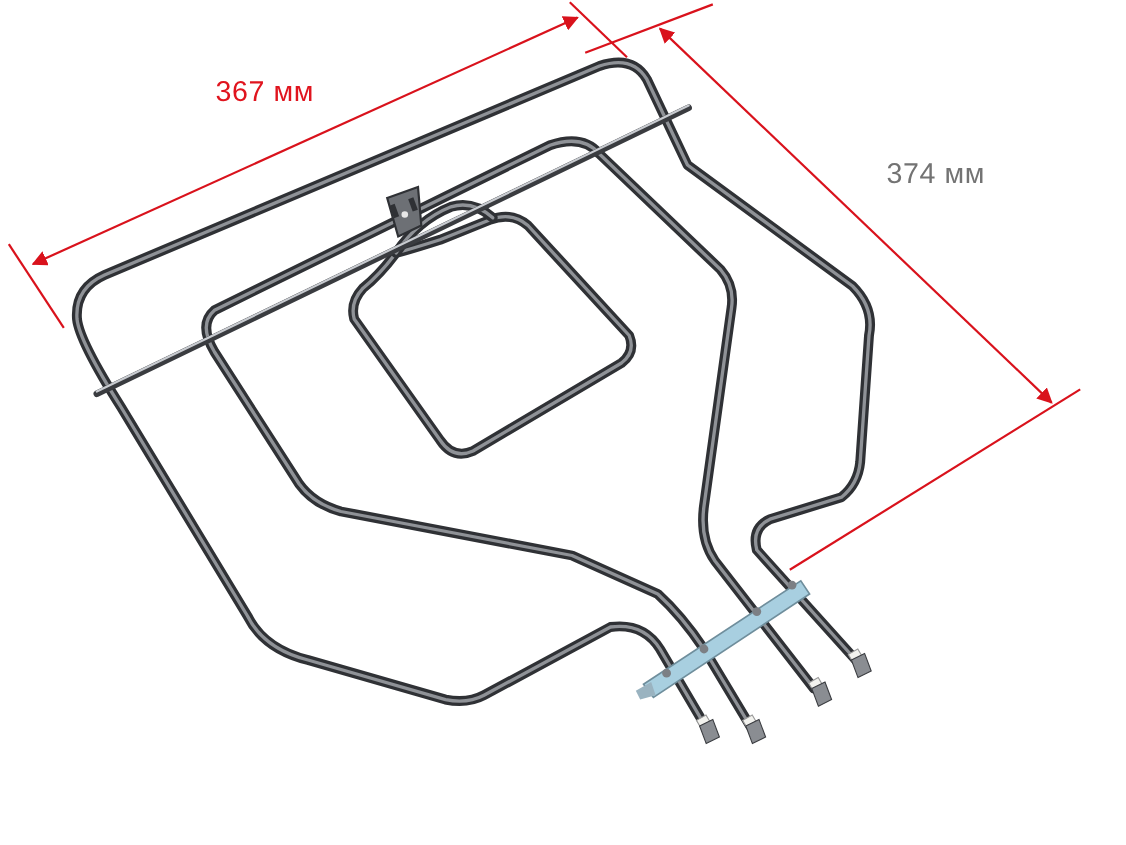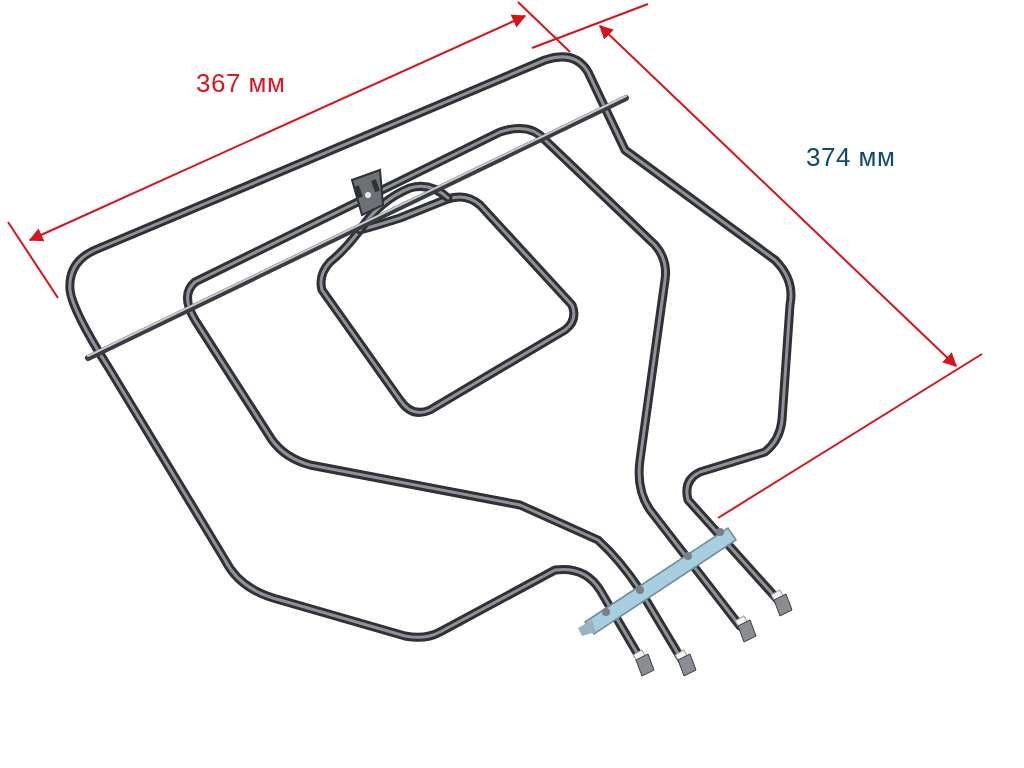--- a/index.html
+++ b/index.html
@@ -87,14 +87,14 @@
         <path d="M 738 626 L 750 620 L 756 636 L 744 642 Z" fill="#8a8d92" stroke="#3a3c40"></path>
       </g>
       <g>
         <rect x="772" y="592" width="10" height="7" fill="#f2f2ee" stroke="#999" transform="rotate(-30 777 595)"></rect>
         <path d="M 774 600 L 786 594 L 792 610 L 780 616 Z" fill="#8a8d92" stroke="#3a3c40"></path>
       </g>
     </g>
   </svg>
 
   <div id="label-width" class="dim-label" style="color:#e0141e;">367 мм</div>
-  <div id="label-depth" class="dim-label" style="color:#0c4a6e;">374 мм</div>
+  <div id="label-depth" class="dim-label" style="color:#737373;">374 мм</div>
 </div>
 
 </body></html>

